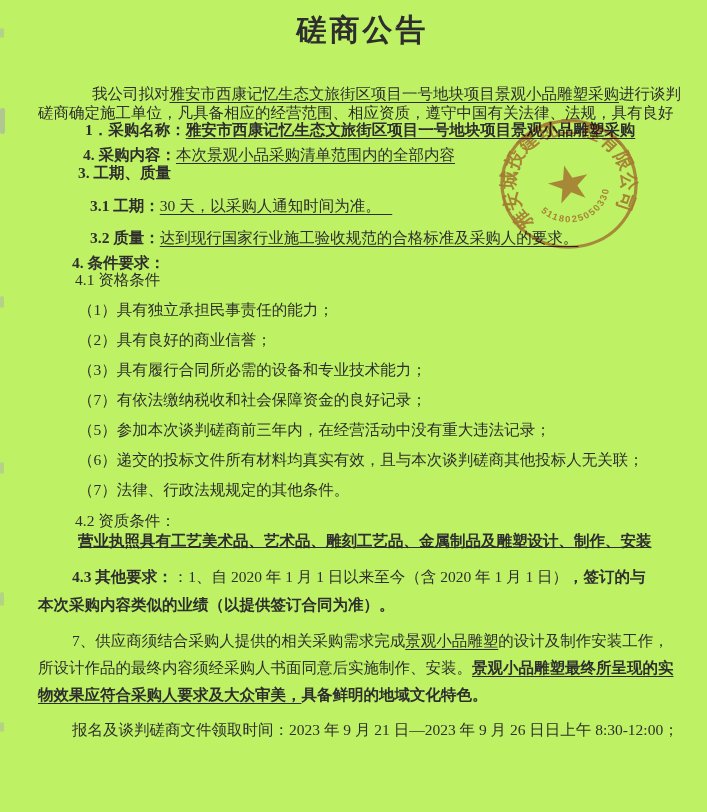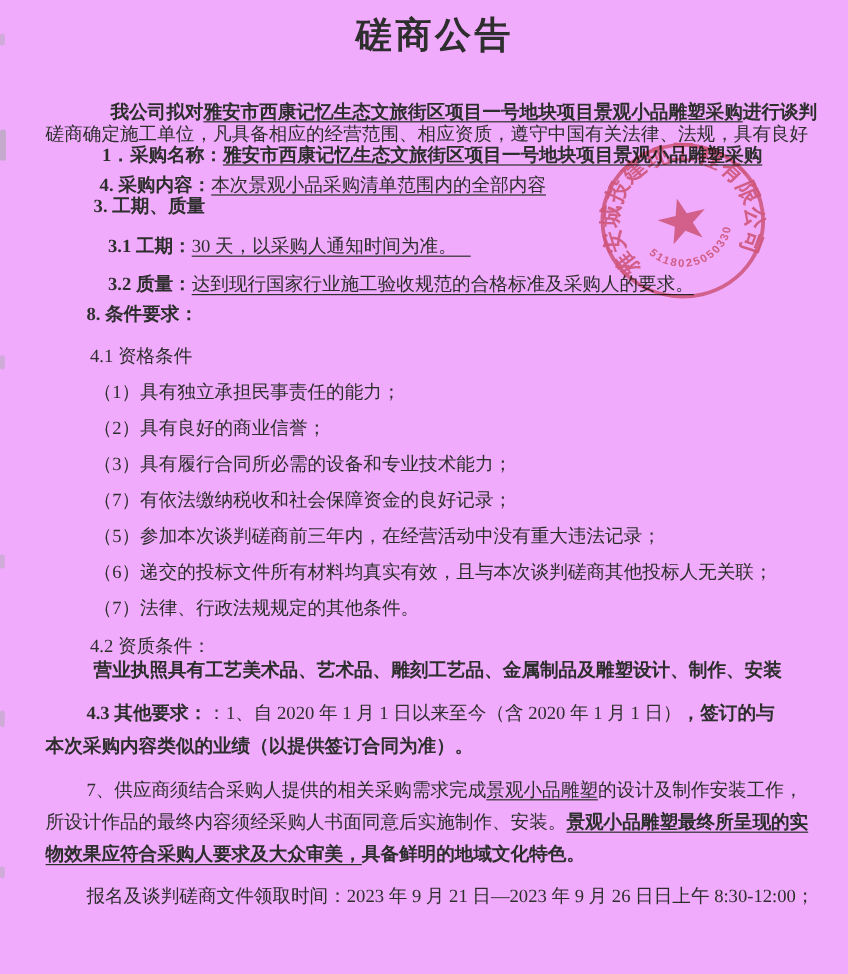--- a/index.html
+++ b/index.html
@@ -1,44 +1,44 @@
 <!DOCTYPE html>
 <html lang="zh"><head>
 <meta charset="utf-8">
 <style>
   html,body{margin:0;padding:0;}
   body{background:#ffffff;}
   .page{
     position:relative;
     width:707px;height:812px;
-    background:#f0abfc;
+    background:#bef264;
     font-family:"Liberation Serif","DejaVu Serif",serif;
     color:#2e2e2e;
     overflow:hidden;
     box-sizing:border-box;
   }
   .doc{padding:0 20px 0 38px;}
   p{margin:0;}
   .line{font-size:15.5px;line-height:17px;white-space:nowrap;}
   .b{font-weight:700;}
   .u{text-decoration:underline;text-underline-offset:3px;text-decoration-thickness:1px;}
   .t-title{margin:12px 0 0;font-size:30px;line-height:36px;font-weight:700;text-align:center;letter-spacing:3px;}
-  .l-intro1{margin-top:37px;padding-left:54px;font-weight:bold;}
+  .l-intro1{margin-top:37px;padding-left:54px;}
   .l-intro2{margin-top:2px;}
   .l-intro3{margin-top:2px;}
   .l-item1{padding-left:47px;}
   .l-item2{margin-top:8px;padding-left:45px;}
   .l-item3{margin-top:1px;padding-left:40px;}
   .l-item31{margin-top:16px;padding-left:52px;}
   .l-item32{margin-top:15px;padding-left:52px;}
   .l-item4{margin-top:8px;padding-left:34px;}
-  .l-item41{margin-top:18px;padding-left:37px;}
+  .l-item41{padding-left:37px;}
   .l-q{margin-top:13px;padding-left:40px;}
   .l-item42{margin-top:14px;padding-left:37px;}
-  .l-cred1{margin-top:3px;padding-left:40px;}
+  .l-cred1{margin-top:3px;padding-left:40px;text-decoration:underline;}
   .l-cred2{margin-top:1px;}
   .l-other1{margin-top:19px;padding-left:34px;}
   .l-other2{margin-top:11px;}
   .l-sup1{margin-top:19px;padding-left:34px;}
   .l-sup2{margin-top:10px;}
   .l-sup3{margin-top:10px;}
   .l-footer{margin-top:18px;padding-left:34px;}
   .stamp{
     position:absolute;left:498px;top:117px;width:142px;height:134px;
     mix-blend-mode:multiply;opacity:.82;pointer-events:none;
@@ -61,21 +61,21 @@
     <p class="t-title">磋商公告</p>
 
     <p class="line l-intro1"><span>我公司拟对</span><span class="u">雅安市西康记忆生态文旅街区项目一号地块项目景观小品雕塑采购</span><span>进行谈判</span></p>
     <p class="line l-intro2"><span>磋商确定施工单位，凡具备相应的经营范围、相应资质，遵守中国有关法律、法规，具有良好</span></p>
 
     <p class="line l-item1"><span class="b">1．采购名称：</span><span class="b u">雅安市西康记忆生态文旅街区项目一号地块项目景观小品雕塑采购</span></p>
     <p class="line l-item2"><span class="b">4. 采购内容：</span><span class="u">本次景观小品采购清单范围内的全部内容</span></p>
     <p class="line l-item3"><span class="b">3. 工期、质量</span></p>
     <p class="line l-item31"><span class="b">3.1 工期：</span><span class="u">30 天，以采购人通知时间为准。&nbsp;&nbsp;&nbsp;</span></p>
     <p class="line l-item32"><span class="b">3.2 质量：</span><span class="u">达到现行国家行业施工验收规范的合格标准及采购人的要求。</span></p>
-    <p class="line l-item4"><span class="b">8. 条件要求：</span></p>
+    <p class="line l-item4"><span class="b">4. 条件要求：</span></p>
 
     <p class="line l-item41"><span>4.1 资格条件</span></p>
     <p class="line l-q"><span>（1）具有独立承担民事责任的能力；</span></p>
     <p class="line l-q"><span>（2）具有良好的商业信誉；</span></p>
     <p class="line l-q"><span>（3）具有履行合同所必需的设备和专业技术能力；</span></p>
     <p class="line l-q"><span>（7）有依法缴纳税收和社会保障资金的良好记录；</span></p>
     <p class="line l-q"><span>（5）参加本次谈判磋商前三年内，在经营活动中没有重大违法记录；</span></p>
     <p class="line l-q"><span>（6）递交的投标文件所有材料均真实有效，且与本次谈判磋商其他投标人无关联；</span></p>
     <p class="line l-q"><span>（7）法律、行政法规规定的其他条件。</span></p>
 

